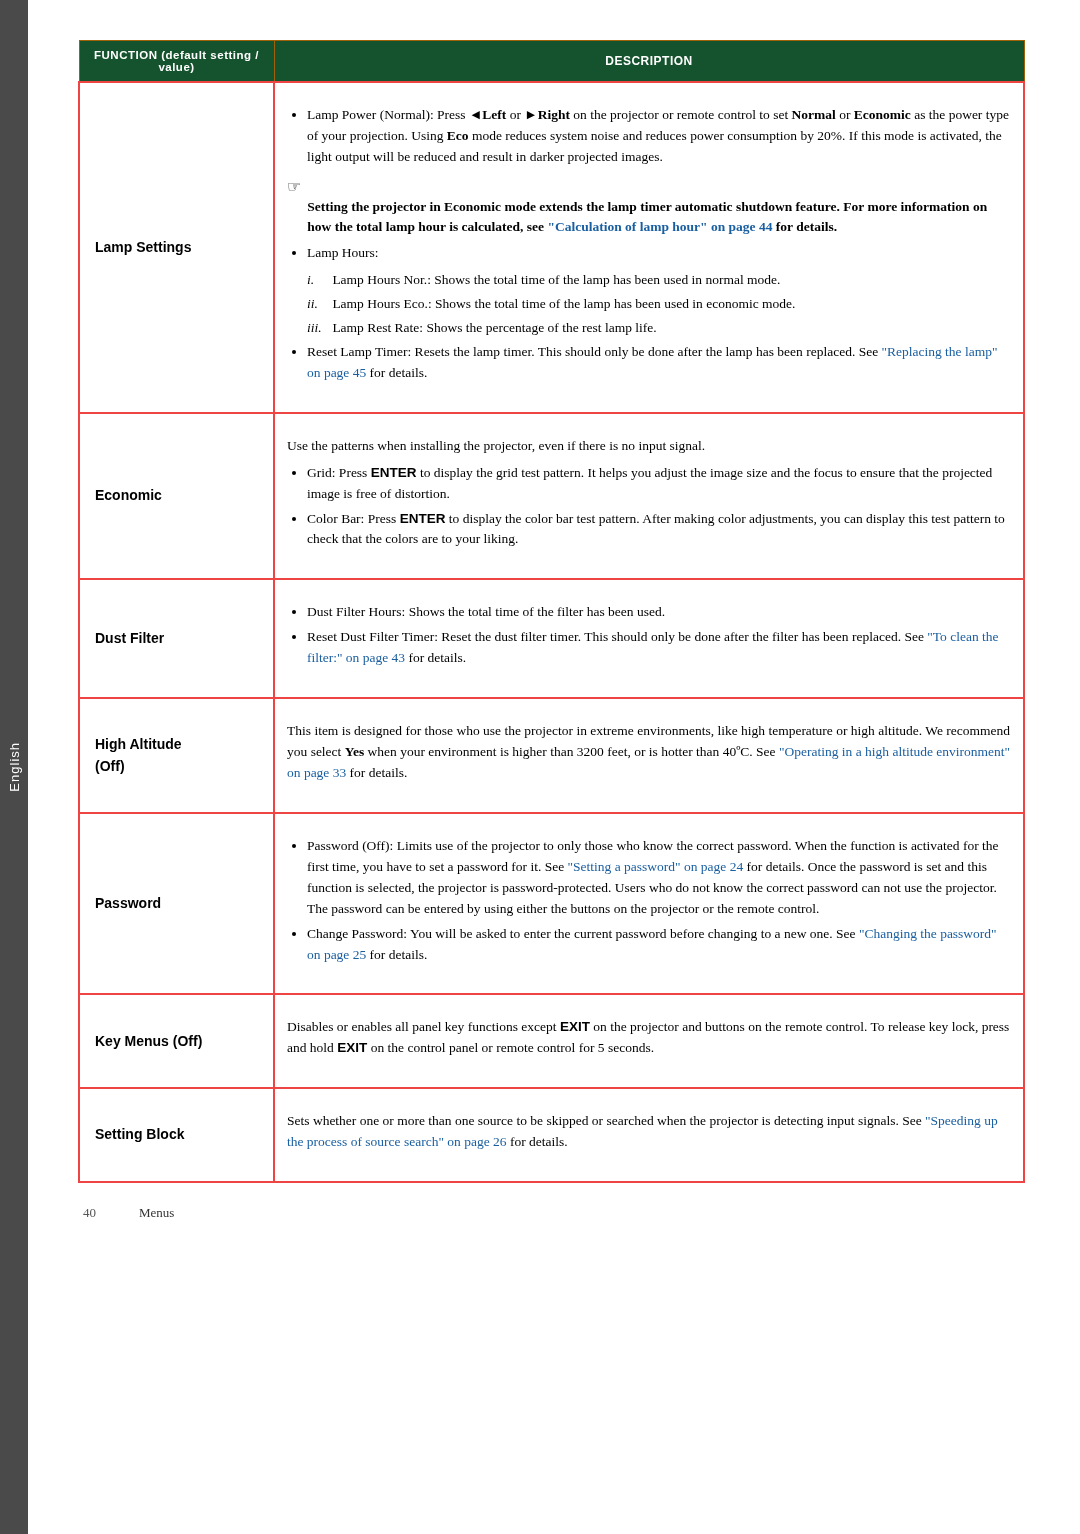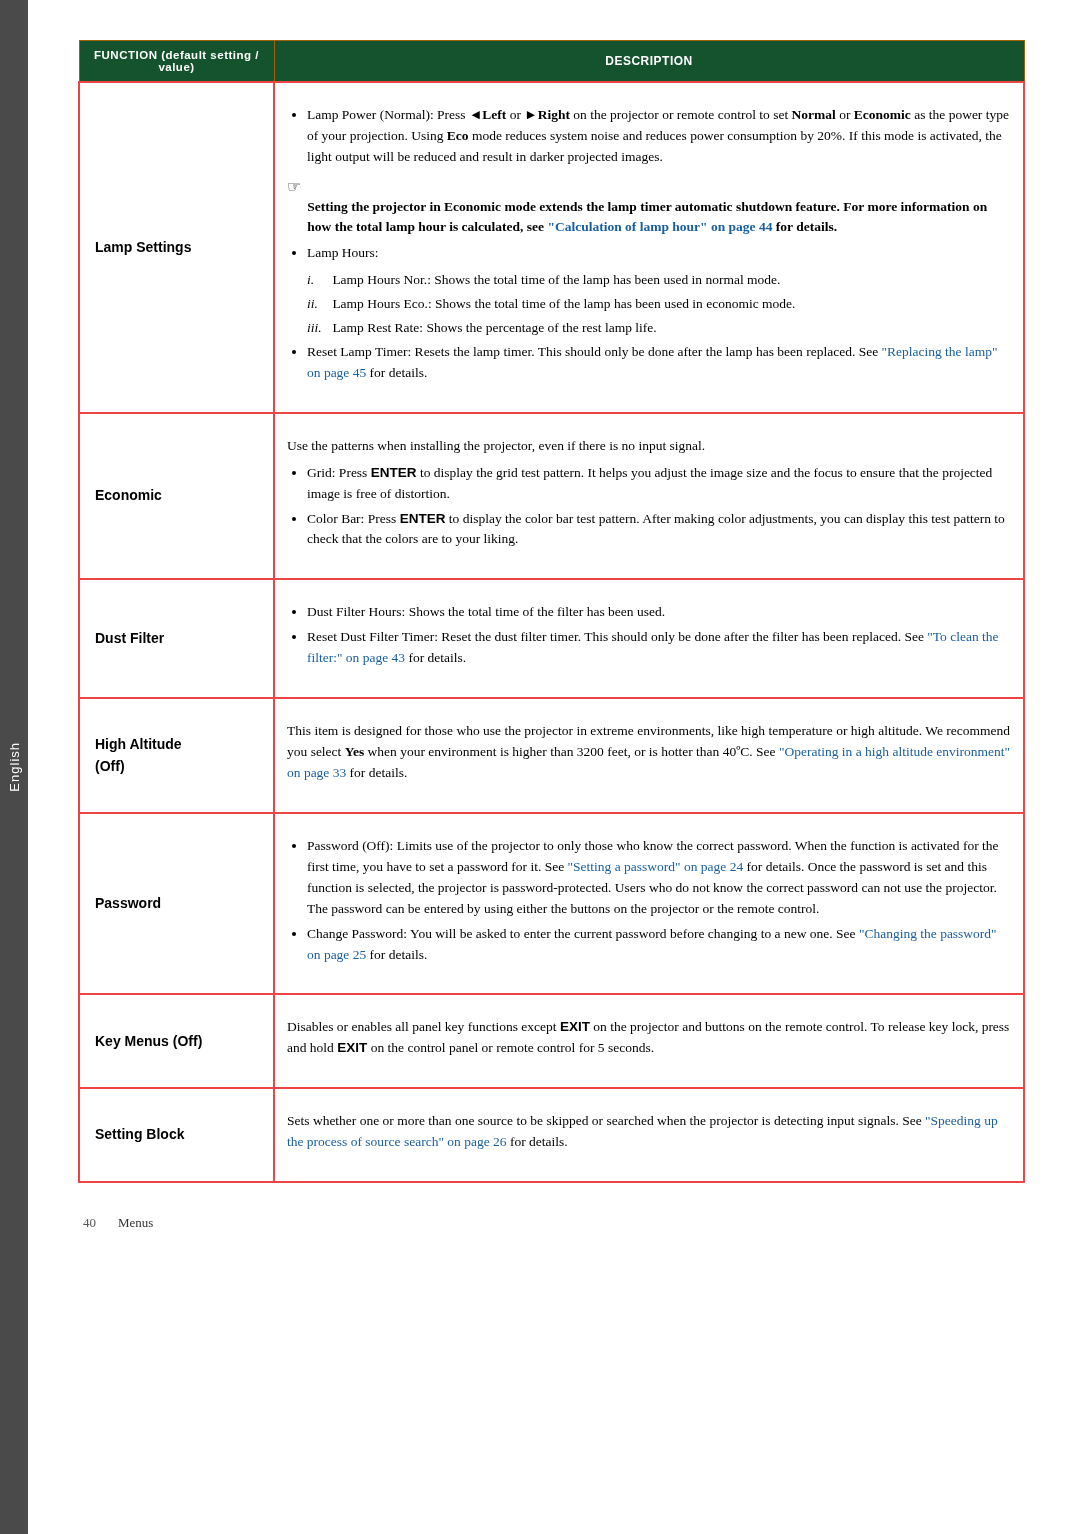--- a/index.html
+++ b/index.html
@@ -146,26 +146,26 @@
       color: #1a5fa0;
       text-decoration: none;
     }
 
     .keyword {
       font-weight: bold;
       font-family: Arial, sans-serif;
     }
 
     .footer {
-      margin-top: 32px;
+      margin-top: 22px;
       font-size: 13px;
       color: #333;
       display: flex;
       align-items: center;
-      gap: 22px;
+      gap: 43px;
       padding-left: 5px;
     }
 
     .footer-page {
       color: #555;
     }
   </style>
 </head>
 <body>
 

